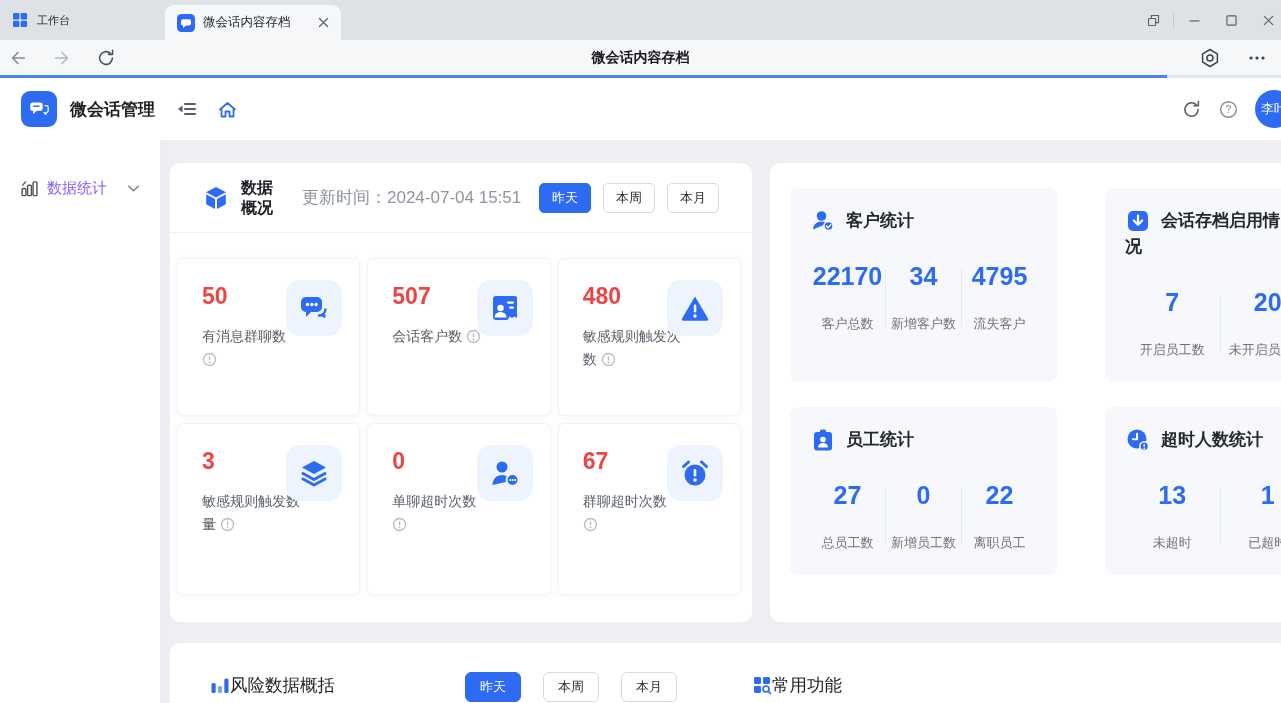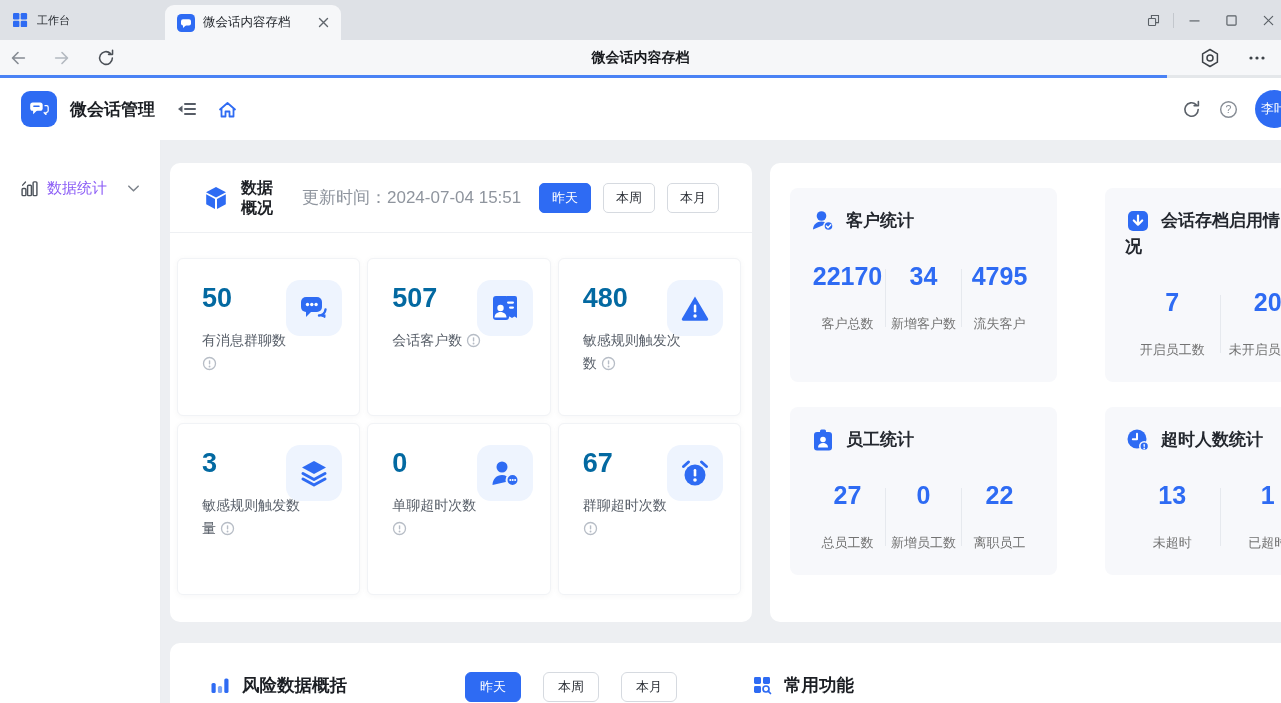--- a/index.html
+++ b/index.html
@@ -47,38 +47,38 @@
   .panel-left { position:absolute; left:10px; top:23px; width:582px; height:459px; background:#fff; border-radius:10px; overflow:hidden; }
   .pl-header { height:70px; display:flex; align-items:center; padding:0 33px; border-bottom:1px solid #eef0f3; }
   .pl-title { width:36px; margin-left:12px; font-size:16px; font-weight:700; line-height:20px; color:#1c1f24; }
   .pl-updated { margin-left:25px; font-size:17px; color:#8f959e; }
   .filters { margin-left:auto; display:flex; gap:12px; }
   .filter-btn { font-size:13px; padding:5px 12px; border-radius:5px; border:1px solid #d6dae0; background:#fff; color:#2b2f36; cursor:pointer; font-family:inherit; }
   .filter-btn.active { background:#2e6bf3; border-color:#2e6bf3; color:#fff; }
 
   .cards { padding:25px 11px 0 7px; display:grid; grid-template-columns:repeat(3,1fr); grid-template-rows:158px 172px; gap:7px; }
   .stat-card { position:relative; background:#fff; border:1px solid #f1f3f6; border-radius:6px; box-shadow:0 1px 6px rgba(31,35,41,0.04); padding:24px 0 0 24px; }
-  .stat-card .value { font-size:27px; font-weight:700; color:#0369a1; }
+  .stat-card .value { font-size:23px; font-weight:700; color:#ef4444; }
   .stat-card .icon-box { position:absolute; top:21px; right:17px; width:56px; height:56px; border-radius:14px; background:#eef4fe; display:flex; align-items:center; justify-content:center; }
   .stat-card .label { margin-top:15px; width:100px; font-size:14px; line-height:23px; color:#585f69; }
   .info-ic { display:inline-block; vertical-align:-3px; }
 
   .panel-right { position:absolute; left:610px; top:23px; width:640px; height:459px; background:#fff; border-radius:10px; }
   .subcard { position:absolute; background:#f7f8fb; border-radius:8px; padding:20px; }
   .sc-head { line-height:26px; font-size:17px; font-weight:700; color:#23272e; }
   .sc-head .sc-ic { float:left; margin-right:10px; width:26px; height:26px; }
   .sc-head-narrow { width:162px; }
   .metrics { display:flex; align-items:stretch; margin-top:28px; clear:both; }
   .metric { flex:1; text-align:center; }
   .metric .m-val { font-size:25px; font-weight:700; color:#2e6bf3; }
   .metric .m-lab { margin-top:24px; font-size:13px; color:#737373; white-space:nowrap;font-family:Liberation Serif, serif; }
   .m-div { width:1px; background:#e6e9ee; align-self:center; height:58px; }
 
   .band { position:absolute; left:10px; top:503px; width:1300px; height:80px; background:#fff; border-radius:10px 10px 0 0; }
-  .band-head { position:absolute; top:30px; display:flex; align-items:center; gap:12px; font-size:17.5px; font-weight:700; color:#1c1f24; }
+  .band-head { position:absolute; top:30px; display:flex; align-items:center; font-size:17.5px; font-weight:400; color:#1c1f24; }
   .band-filters { position:absolute; left:295px; top:29px; display:flex; gap:22px; }
   .band-filters .filter-btn { padding:5px 14px; border-radius:6px; }
 </style>
 </head>
 <body>
 
 <div class="titlebar">
   <div class="tb-left">
     <span>
       <svg width="16" height="16" viewBox="0 0 16 16">

